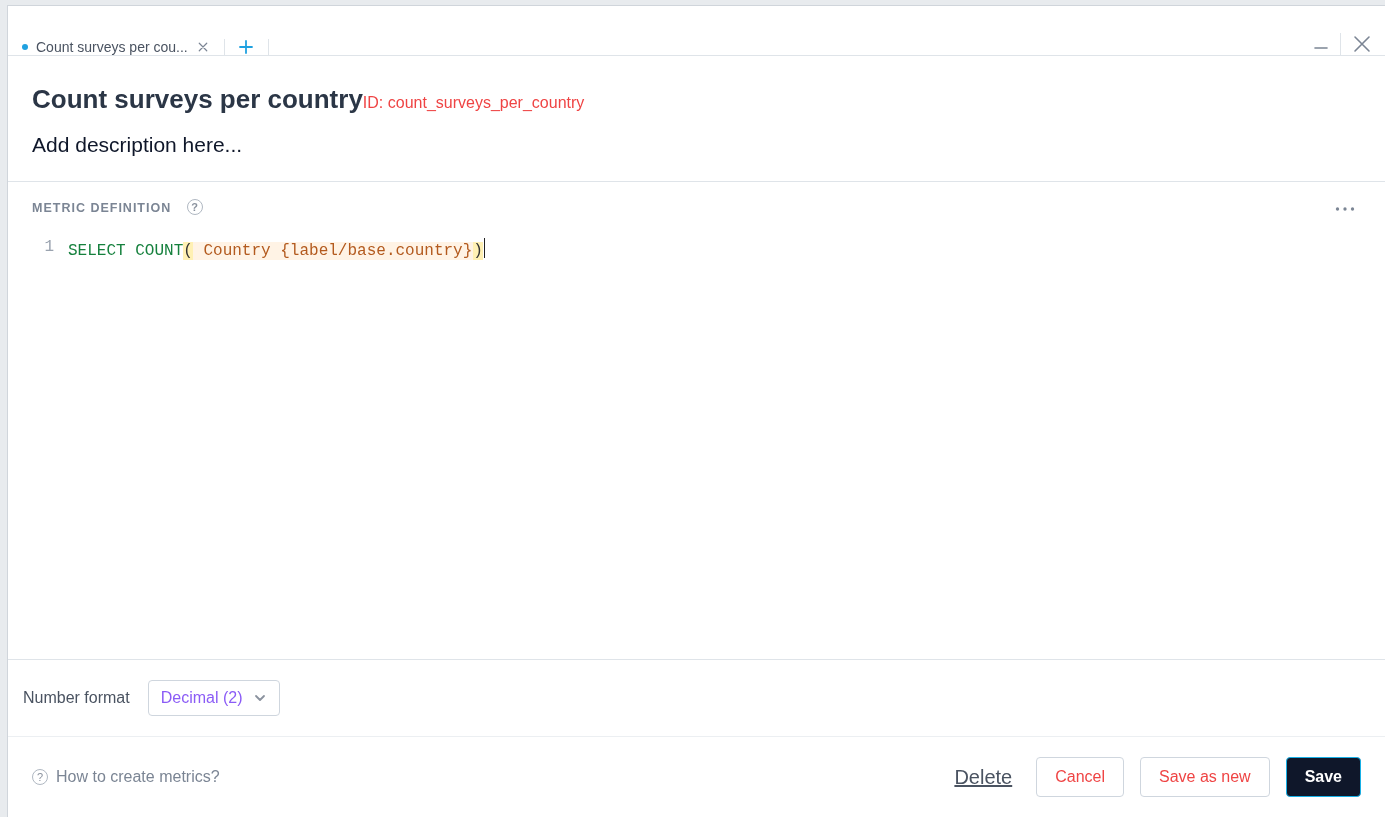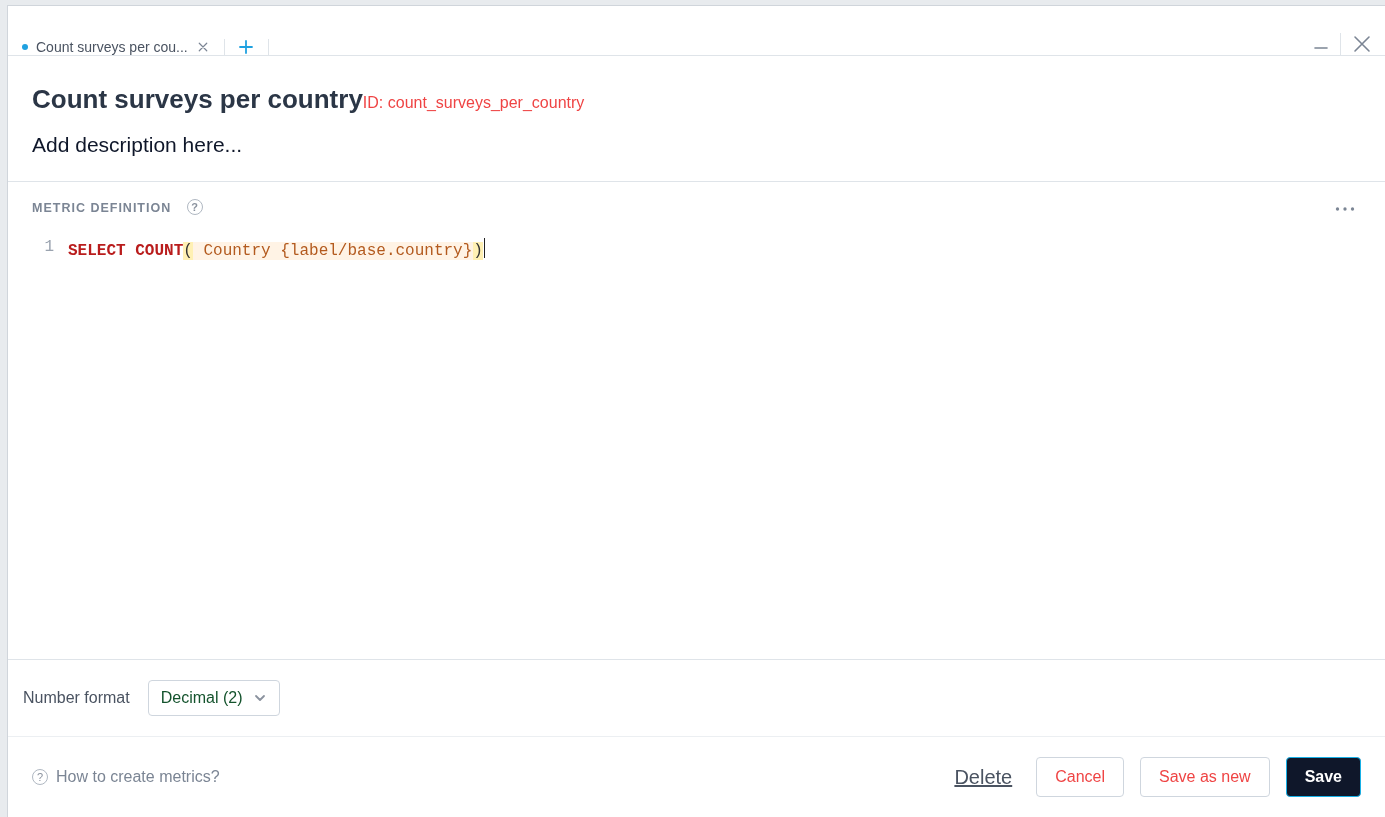--- a/index.html
+++ b/index.html
@@ -118,21 +118,21 @@
   }
   .code-line {
     display:flex; align-items:flex-start;
   }
   .lineno {
     color:#9aa3af; width: 36px; text-align:right; padding-right: 14px; user-select:none;
   }
   .code {
     white-space:pre;
   }
-  .kw { color:#b91c1c;font-weight:bold; }
+  .kw { color:#15803d; }
   .paren-hl { background:#fff0b3; }
   .token-chip {
     background:#fff3e5; color:#b35a1e;
     padding: 0 1px;
     border-radius:0;
   }
   .cursor {
     display:inline-block; width:1.5px; height:20px; background:#222;
     vertical-align:-3px; margin-left:1px;
   }
@@ -140,21 +140,21 @@
   .numfmt {
     padding: 20px 15px;
     border-bottom: 1px solid #eceff2;
     display:flex; align-items:center; gap:18px;
     color:#4a5361; font-size:16px;
   }
   .select {
     border:1px solid #cfd6de; border-radius:4px;
     padding: 8px 12px;
     display:inline-flex; align-items:center; gap:10px;
-    color:#14532d; cursor:pointer; background:#fff;
+    color:#8b5cf6; cursor:pointer; background:#fff;
   }
   .chev-down { width:14px;height:14px;color:#8a929e; }
   
   .footer {
     padding: 20px 24px;
     display:flex; align-items:center; gap:16px;
   }
   .help-row {
     display:flex; align-items:center; gap:8px;
     color:#7b8594; font-size:16px;

